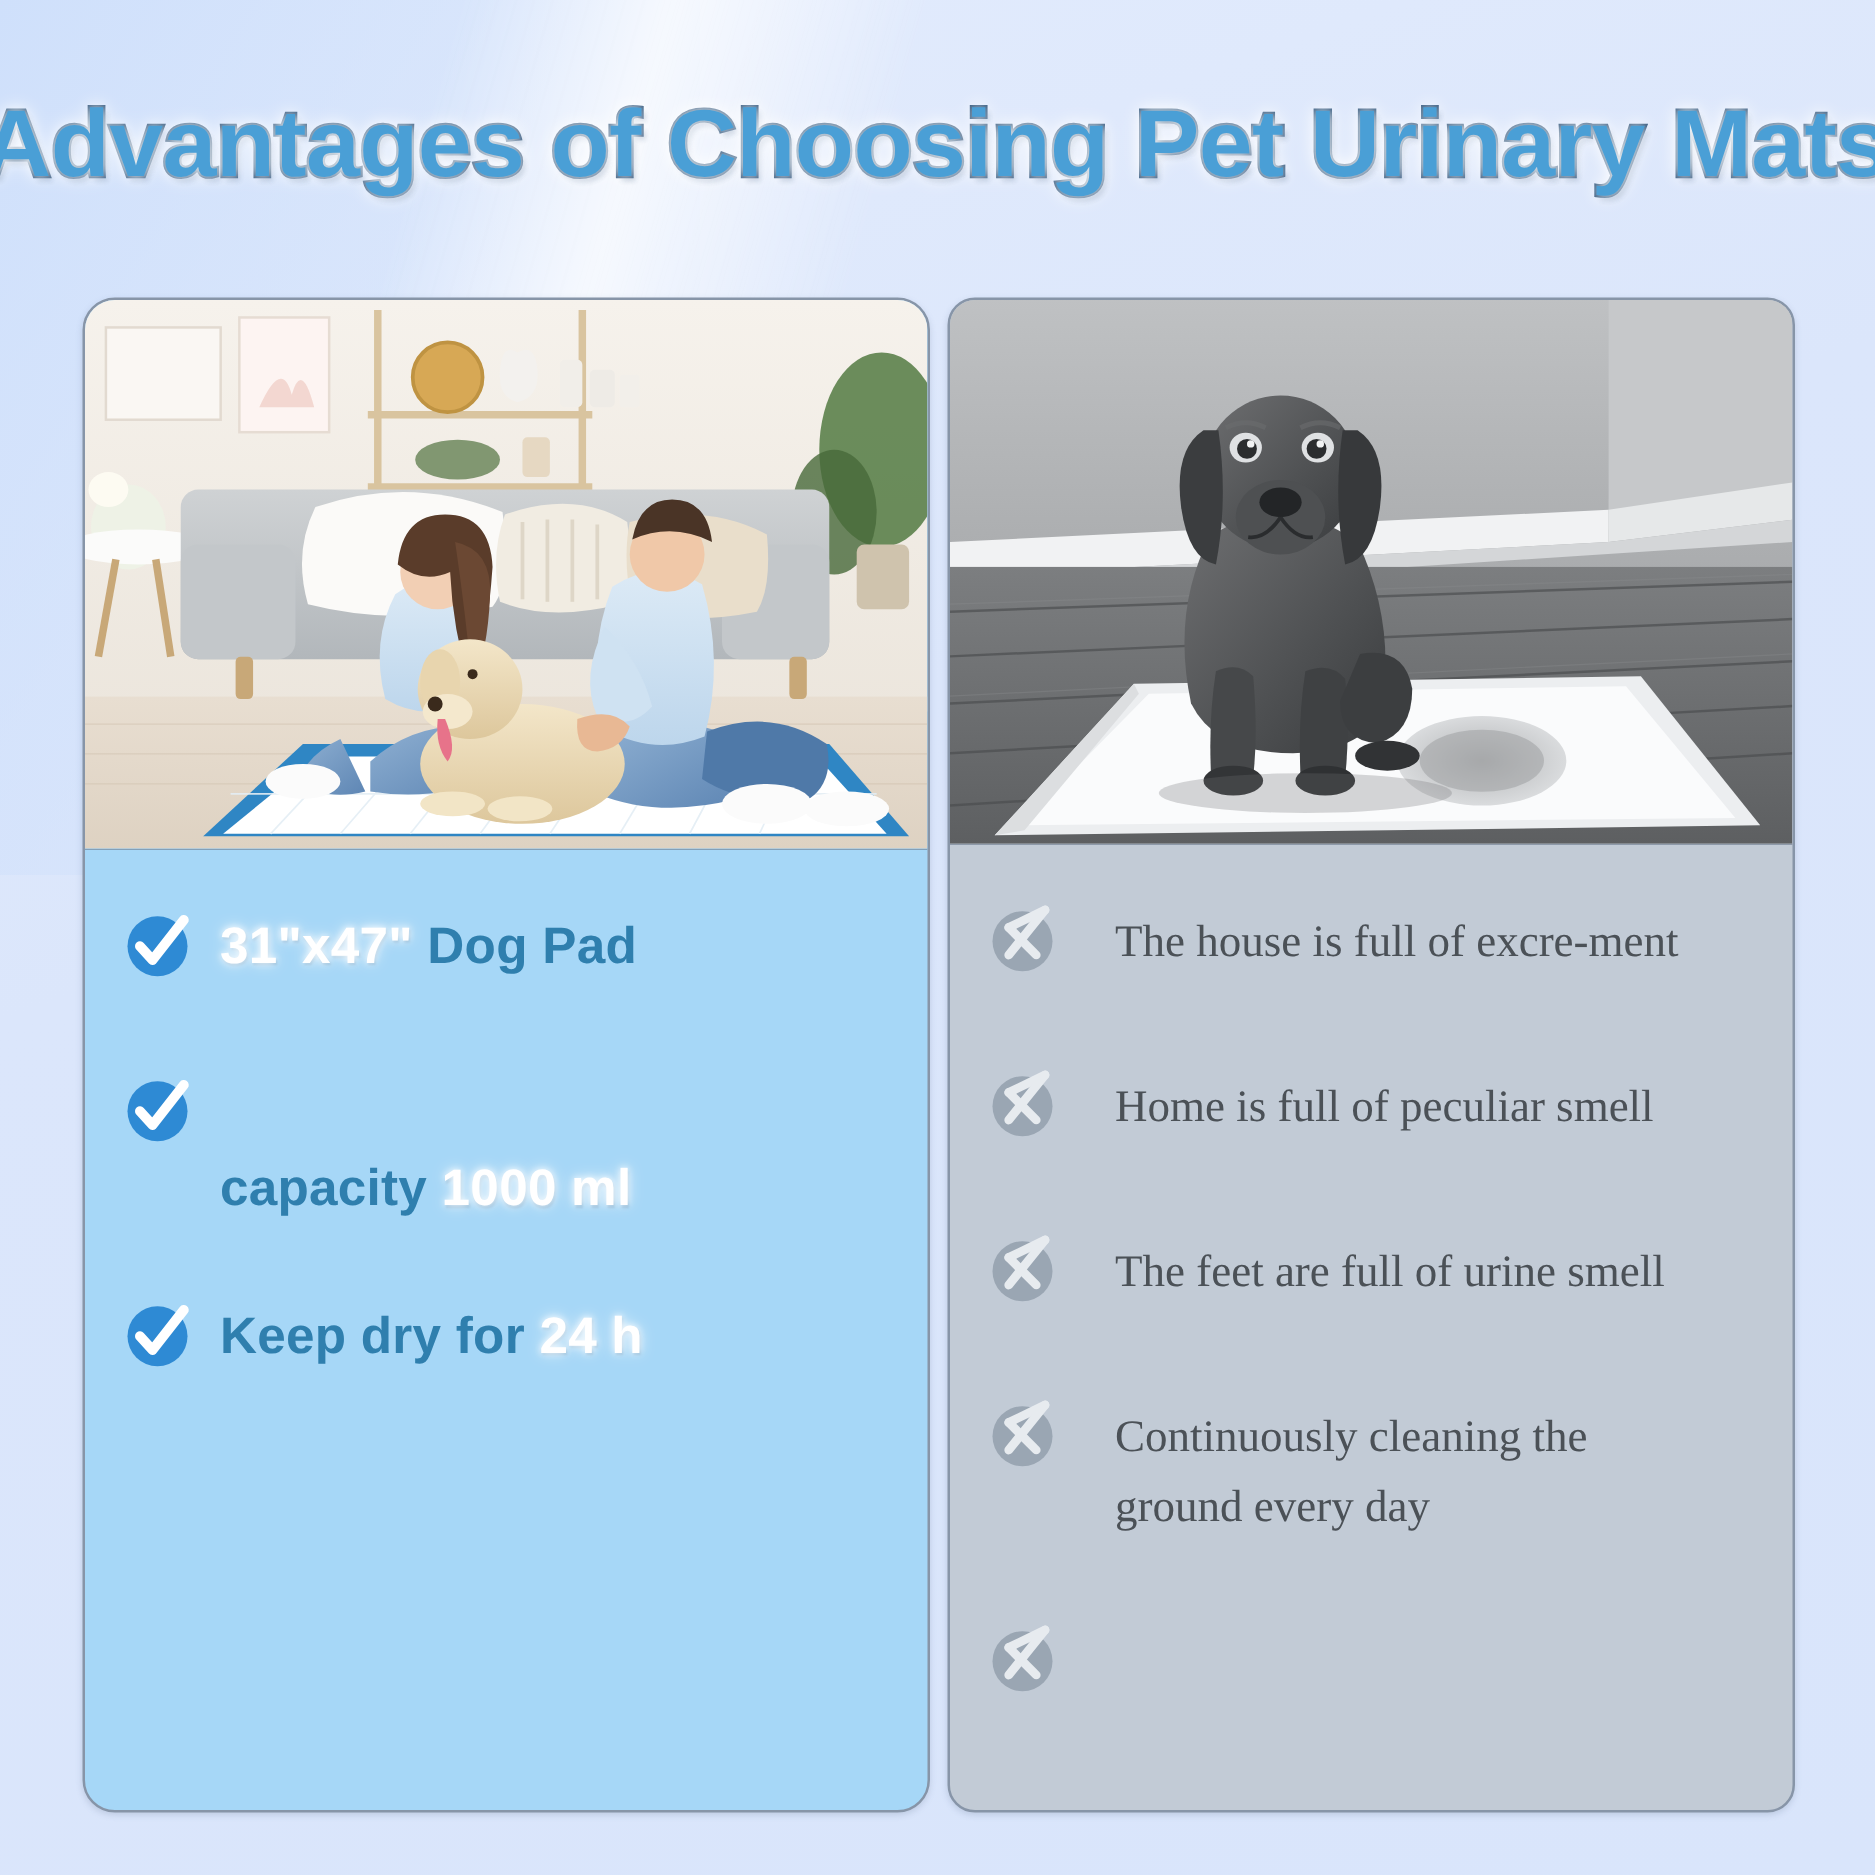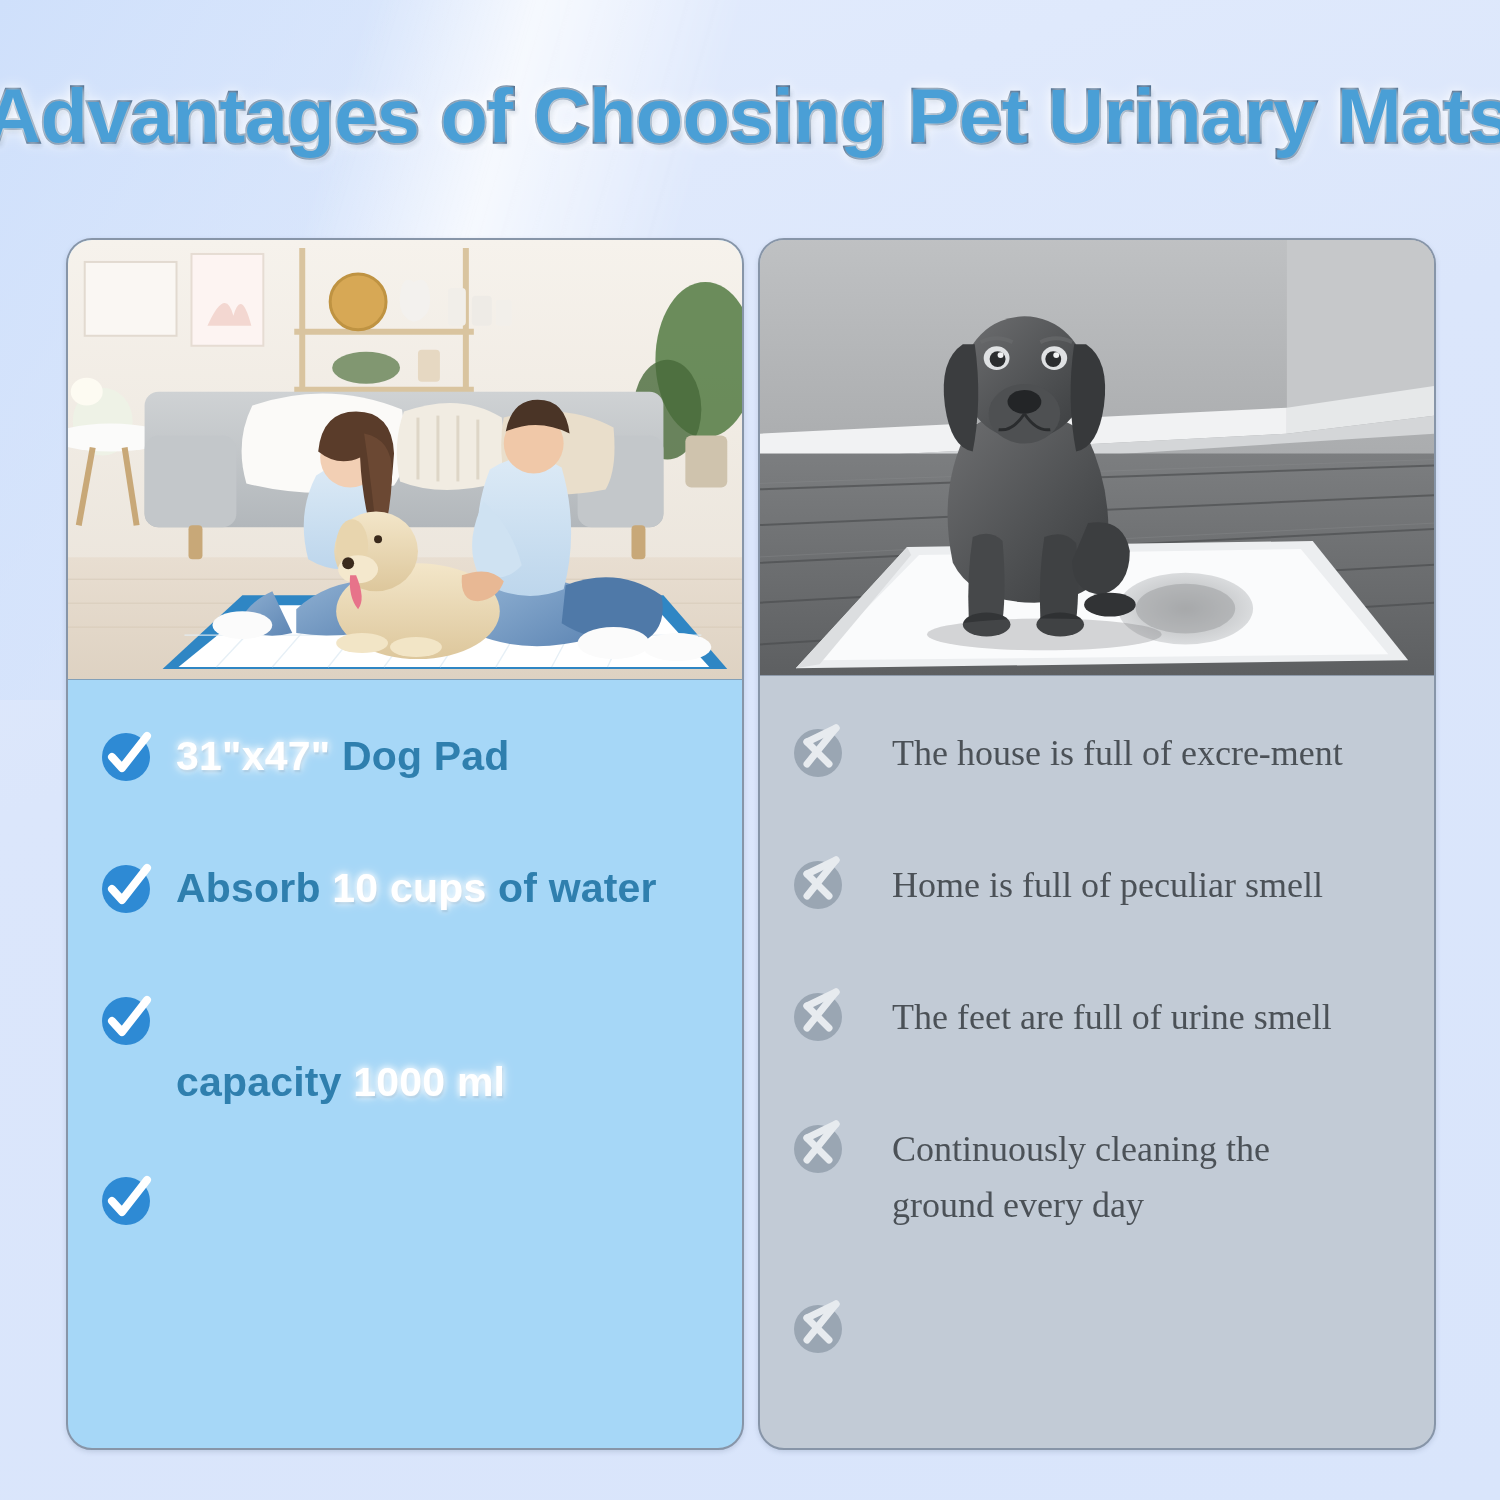--- a/index.html
+++ b/index.html
@@ -82,21 +82,21 @@
   .column {
     width: 678px;
     display: flex;
     flex-direction: column;
     border-radius: 26px;
     border: 2px solid #8795a8;
     overflow: hidden;
     box-shadow: 0 2px 5px rgba(90,110,140,.22);
   }
   .column.pos { background: #a6d7f7; }
-  .column.neg { background: #c2cbd6; }
+  .column.neg { background: #c2cbd6; border-radius: 22px; }
 
   .photo {
     position: relative;
     height: 440px;
     overflow: hidden;
     border-bottom: 1px solid rgba(100,115,135,.55);
   }
   .photo svg { display: block; width: 100%; height: 100%; }
 
   .list {
@@ -314,51 +314,43 @@
               <circle cx="28" cy="29" r="24" fill="#2e8ad4"></circle>
               <path d="M14 29 l10 11 L49 8" fill="none" stroke="#ffffff" stroke-width="8" stroke-linecap="round" stroke-linejoin="round"></path>
             </svg>
           </span>
           <span class="txt-pos">
             <span class="hi">31"x47"</span><span> Dog Pad</span>
           </span>
         </div>
 
 
-        <div class="row">
-          <span class="icon">
-            <svg viewBox="0 0 56 56">
-              <circle cx="28" cy="29" r="24" fill="#2e8ad4"></circle>
-              <path d="M14 29 l10 11 L49 8" fill="none" stroke="#ffffff" stroke-width="8" stroke-linecap="round" stroke-linejoin="round"></path>
-            </svg>
-          </span>
-          <span class="txt-pos">
-            <span>Absorb </span><span class="hi">10 cups</span><span> of water</span>
-          </span>
-        </div>
 
         <div class="row tall">
           <span class="icon">
             <svg viewBox="0 0 56 56">
               <circle cx="28" cy="29" r="24" fill="#2e8ad4"></circle>
               <path d="M14 29 l10 11 L49 8" fill="none" stroke="#ffffff" stroke-width="8" stroke-linecap="round" stroke-linejoin="round"></path>
             </svg>
           </span>
           <span class="txt-pos">
             <br>
             <span>capacity </span><span class="hi">1000 ml</span>
           </span>
         </div>
 
         <div class="row">
           <span class="icon">
             <svg viewBox="0 0 56 56">
               <circle cx="28" cy="29" r="24" fill="#2e8ad4"></circle>
               <path d="M14 29 l10 11 L49 8" fill="none" stroke="#ffffff" stroke-width="8" stroke-linecap="round" stroke-linejoin="round"></path>
             </svg>
+          </span>
+          <span class="txt-pos">
+            <span>Keep dry for </span><span class="hi">24 h</span>
           </span>
         </div>
 
       </div>
     </div>
 
     <div class="column neg">
 
       <div class="photo">
         <svg viewBox="0 0 678 440" preserveAspectRatio="xMidYMid slice" aria-hidden="true">

